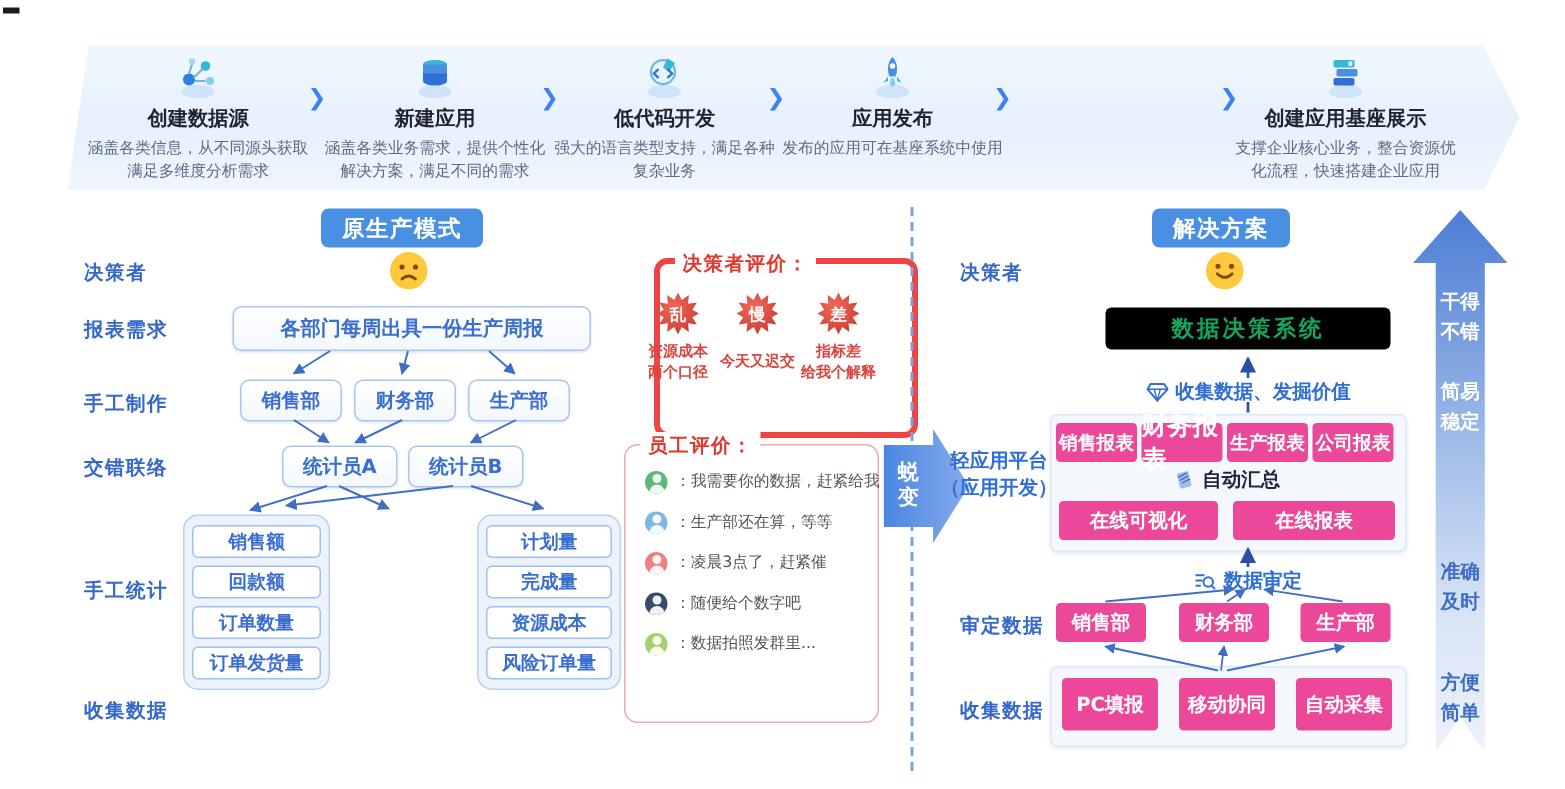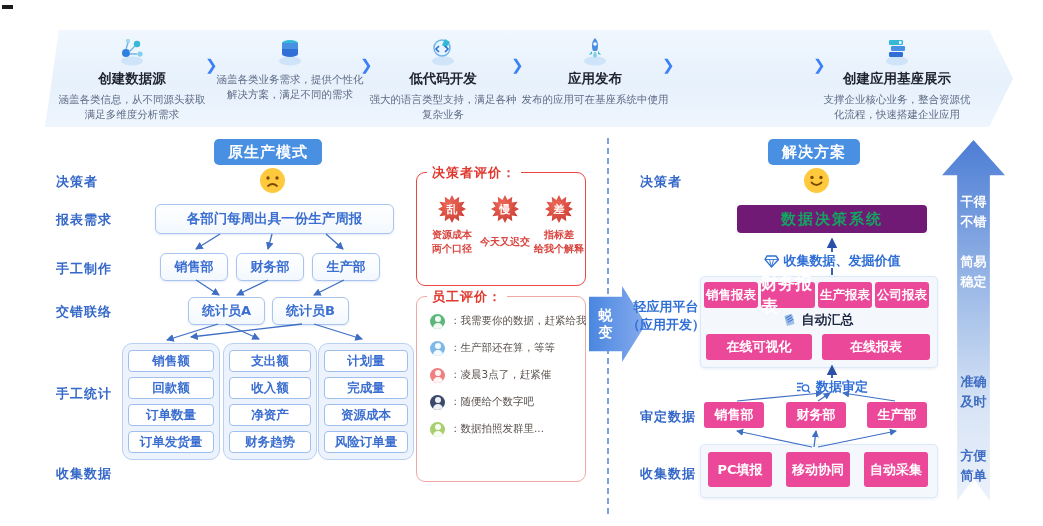--- a/index.html
+++ b/index.html
@@ -31,30 +31,30 @@
     box-shadow:0 1px 2px rgba(90,130,200,.18);}
   .group{background:#ecf3fd;border:1px solid #b8d0f2;border-radius:10px;padding:6px 5px;
     display:flex;flex-direction:column;gap:5px;}
   .gitem{height:20px;background:#fff;border:1px solid #9fbfee;border-radius:4px;color:#3a6ed0;
     font-weight:bold;font-size:12.5px;display:flex;align-items:center;justify-content:center;}
 
   
   .bbox{background:#ec4899;color:#fff;border-radius:3px;display:flex;align-items:center;
     justify-content:center;font-size:13px;font-weight:bold;}
   .panel{background:#f4f8fd;border:1px solid #dbe9f9;border-radius:5px;box-shadow:0 1px 3px rgba(120,150,200,.18);}
-  .green-box{background:#701a75;color:#13a45f;font-weight:bold;font-size:15px;border-radius:4px;
+  .green-box{background:#000000;color:#13a45f;font-weight:bold;font-size:15px;border-radius:4px;
     display:flex;align-items:center;justify-content:center;letter-spacing:2px;}
   .blue-note{color:#2f6fd6;font-weight:bold;font-size:13px;display:flex;align-items:center;justify-content:center;gap:5px;}
   .dark-note{color:#1d2740;font-weight:bold;font-size:13px;display:flex;align-items:center;justify-content:center;gap:5px;}
 
   
   .eval{border-radius:9px;background:#fff;}
   .eval-title{position:absolute;top:-9px;left:10px;background:#fff;padding:0 5px;
     font-size:13px;font-weight:bold;color:#e0392f;letter-spacing:1px;}
-  #eval-decision{border:1px solid #ef4444;}
+  #eval-decision{border:4px solid #ef4444;margin-left:20px;}
   #eval-employee{border:1px solid #f2a7a7;}
   .burst{width:28px;height:28px;display:flex;align-items:center;justify-content:center;
     background:radial-gradient(circle at 40% 35%,#ef6a5a,#c22f28);color:#fff;font-size:11px;font-weight:bold;
     clip-path:polygon(50% 0%,59% 18%,76% 6%,74% 27%,95% 24%,84% 41%,100% 50%,84% 59%,95% 76%,74% 73%,76% 94%,59% 82%,50% 100%,41% 82%,24% 94%,26% 73%,5% 76%,16% 59%,0% 50%,16% 41%,5% 24%,26% 27%,24% 6%,41% 18%);}
   .burst-text{font-size:10px;line-height:1.35;color:#d9453f;text-align:center;font-weight:bold;}
   .emp-row{position:absolute;left:430px;width:150px;height:18px;display:flex;align-items:center;gap:5px;}
   .emp-text{font-size:10.5px;color:#5a524e;white-space:nowrap;}
   .avatar{width:15px;height:15px;border-radius:50%;position:relative;overflow:hidden;flex:0 0 15px;}
   .avatar::before{content:"";position:absolute;width:6px;height:6px;background:rgba(255,255,255,.92);
     border-radius:50%;left:4.5px;top:2.5px;}
@@ -106,20 +106,21 @@
 
     <div class="step" style="left:168px;">
       <div class="step-icon">
         <svg width="32" height="32" viewBox="0 0 32 32">
           <ellipse cx="16" cy="26" rx="11" ry="4.5" fill="#cfe4f9"></ellipse>
           <ellipse cx="16" cy="8" rx="8" ry="3" fill="#35b8d8"></ellipse>
           <path d="M8 8 v6 a8 3 0 0 0 16 0 v-6" fill="#4a90e2"></path>
           <path d="M8 14 v5 a8 3 0 0 0 16 0 v-5" fill="#2f6fd6"></path>
         </svg>
       </div>
+      <div class="step-title">新建应用</div>
       <div class="step-desc">涵盖各类业务需求，提供个性化解决方案，满足不同的需求</div>
     </div>
 
     <div class="step" style="left:321px;">
       <div class="step-icon">
         <svg width="32" height="32" viewBox="0 0 32 32">
           <ellipse cx="16" cy="26" rx="11" ry="4.5" fill="#cfe4f9"></ellipse>
           <circle cx="15" cy="13" r="8" fill="#e8f4fd" stroke="#6fb4e8" stroke-width="1.5"></circle>
           <path d="M18 4 l5 3 -4 6 -4 -3 z" fill="#35b8d8"></path>
           <path d="M12 11 l-3 3 3 3 M18 11 l3 3 -3 3" stroke="#2f6fd6" stroke-width="1.6" fill="none"></path>
@@ -190,26 +191,20 @@
   <div class="abs wbox" style="left:312px;top:253px;width:66px;height:26px;">生产部</div>
 
   <div class="abs wbox" style="left:188px;top:297px;width:75px;height:26px;">统计员A</div>
   <div class="abs wbox" style="left:272px;top:297px;width:75px;height:26px;">统计员B</div>
 
   <div class="abs group" style="left:122px;top:343px;width:86px;">
     <div class="gitem">销售额</div>
     <div class="gitem">回款额</div>
     <div class="gitem">订单数量</div>
     <div class="gitem">订单发货量</div>
-  </div>
-  <div class="abs group" style="left:223px;top:343px;width:82px;">
-    <div class="gitem">支出额</div>
-    <div class="gitem">收入额</div>
-    <div class="gitem">净资产</div>
-    <div class="gitem">财务趋势</div>
   </div>
   <div class="abs group" style="left:318px;top:343px;width:84px;">
     <div class="gitem">计划量</div>
     <div class="gitem">完成量</div>
     <div class="gitem">资源成本</div>
     <div class="gitem">风险订单量</div>
   </div>
 
 
   <div id="eval-decision" class="abs eval" style="left:416px;top:172px;width:168px;height:112px;">

